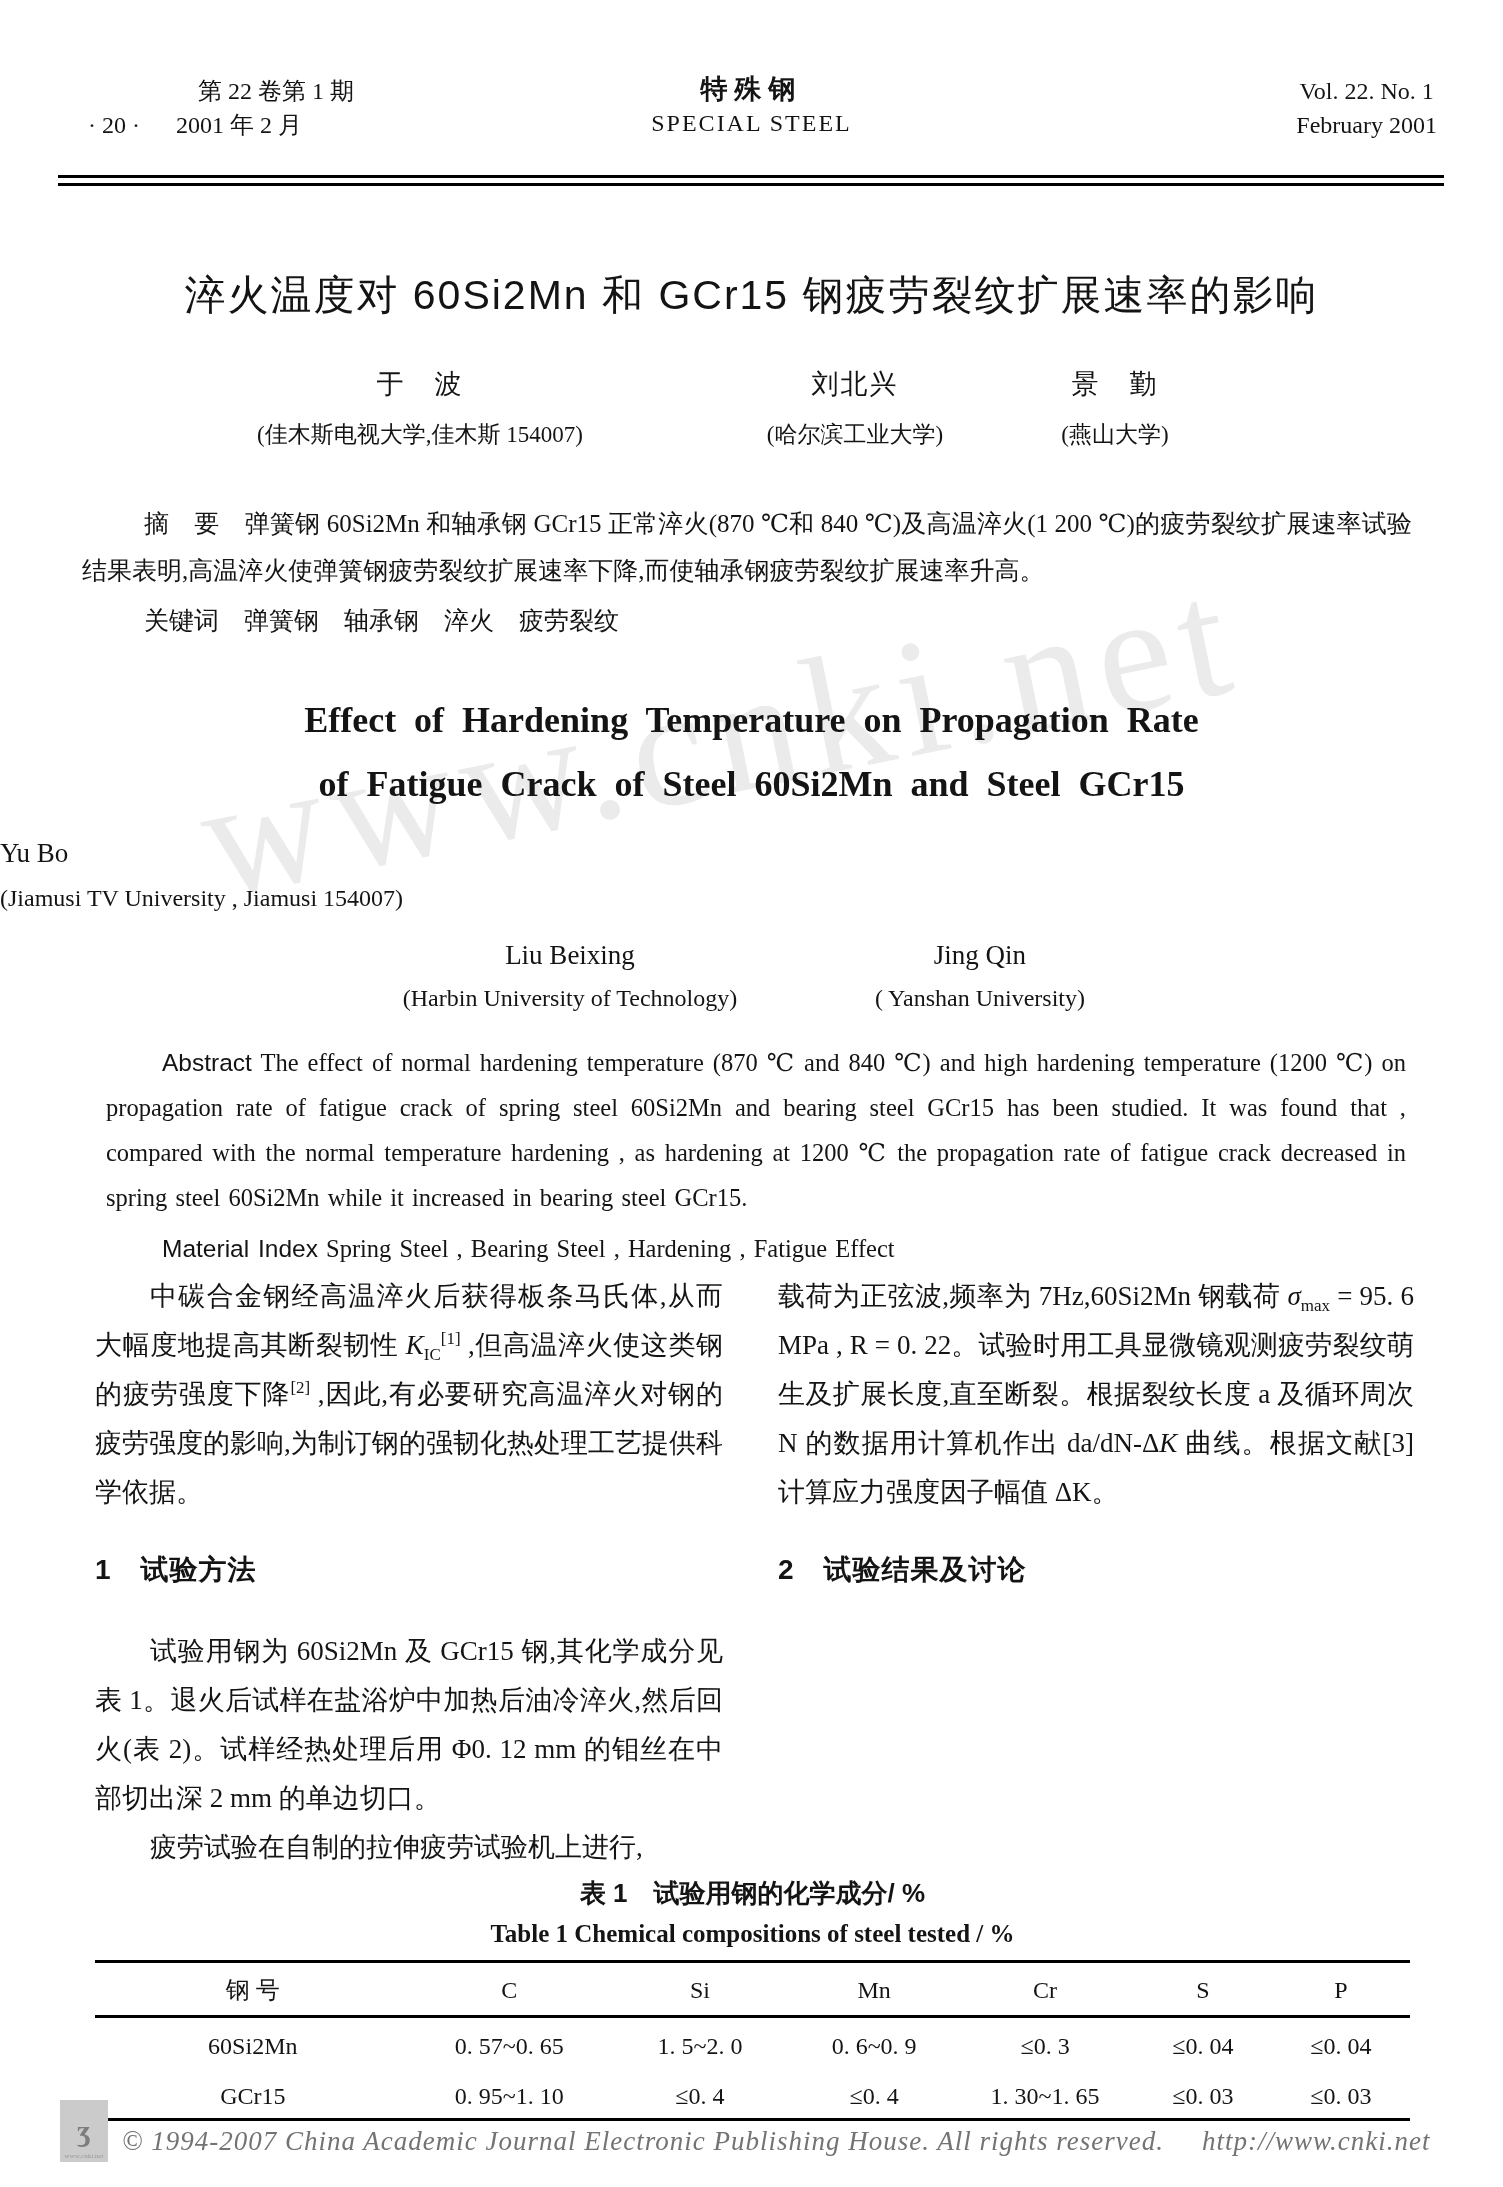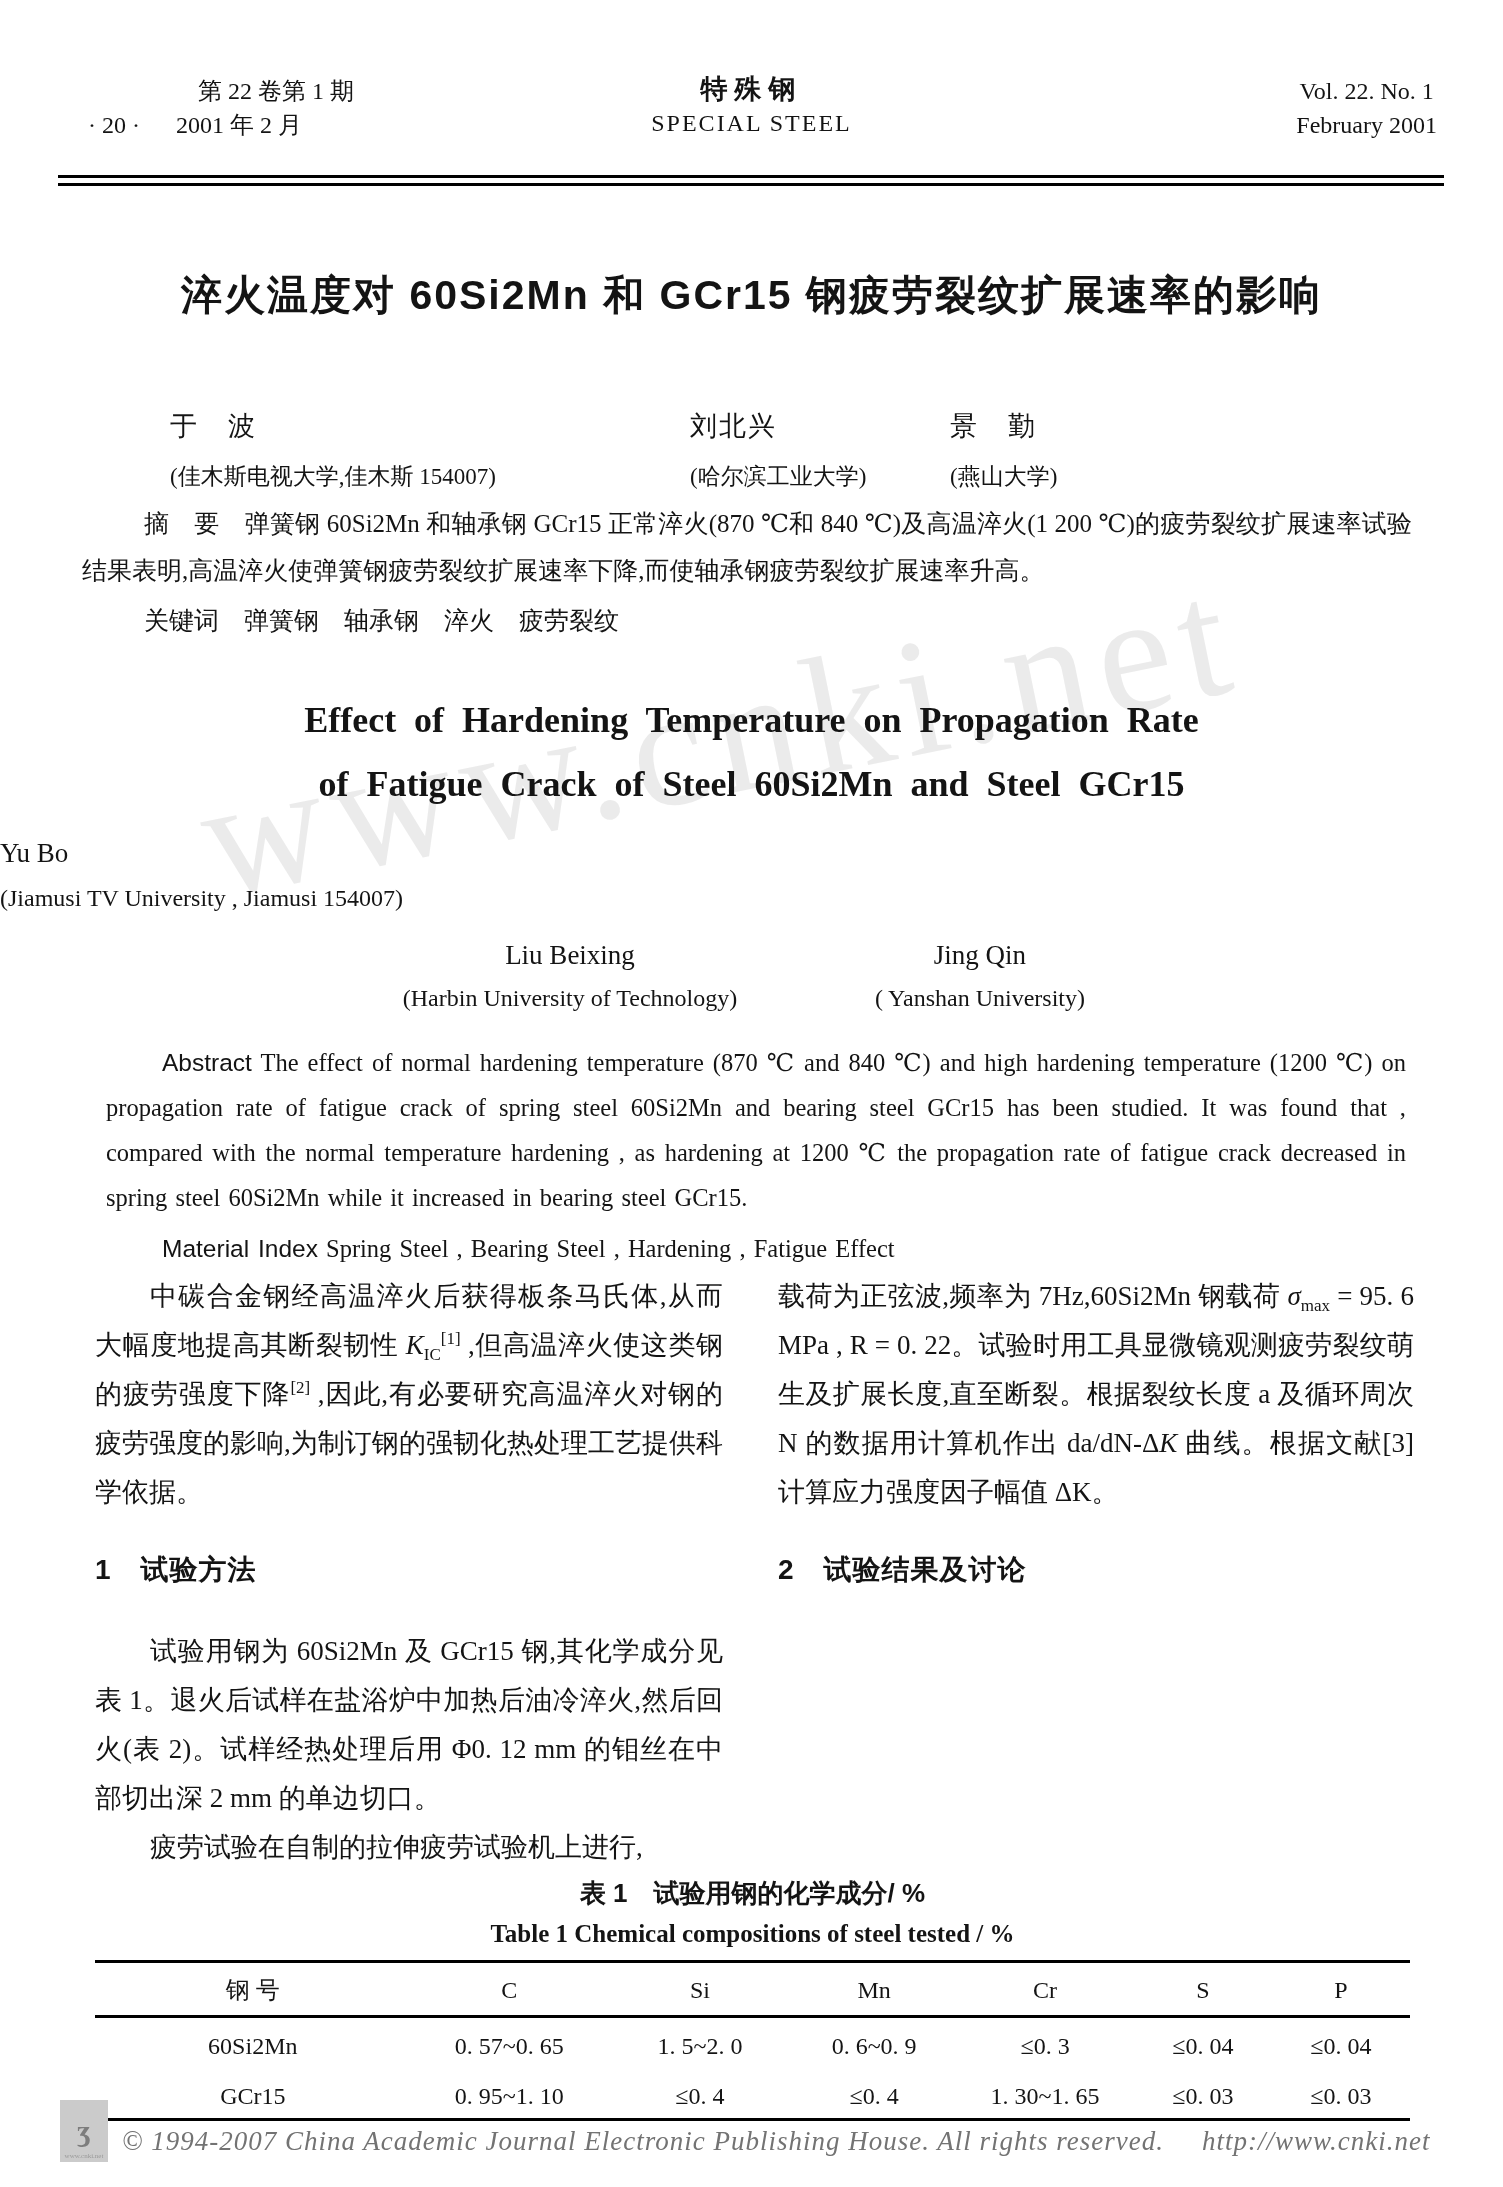--- a/index.html
+++ b/index.html
@@ -30,24 +30,24 @@
   .hdr-center .cn{font-size:27px;font-weight:bold;letter-spacing:7px;font-family:Liberation Sans, sans-serif;}
   .hdr-center .en{font-size:24px;letter-spacing:2px;}
   .hdr-right{position:absolute;right:66px;top:74px;text-align:center;font-size:24px;line-height:34px;}
   .rule-double{
     position:absolute;left:58px;top:175px;width:1386px;height:5px;
     border-top:3px solid #000;border-bottom:3px solid #000;
   }
   
   .title-cn{
     position:absolute;left:0;right:0;top:268px;text-align:center;
-    font-size:41px;font-weight:bold;letter-spacing:2px;
+    font-size:41px;font-weight:normal;letter-spacing:2px;
     font-family:"Liberation Sans","DejaVu Sans",sans-serif;
   }
-  .auth{position:absolute;top:408px;}
+  .auth{position:absolute;top:366px;text-align:center;}
   .auth .nm{font-size:27px;letter-spacing:2px;}
   .auth .af{font-size:23px;margin-top:17px;}
   .auth1{left:170px;width:500px;}
   .auth2{left:690px;width:330px;}
   .auth3{left:950px;width:330px;}
   
   .abs-cn{position:absolute;left:82px;top:500px;width:1330px;font-size:25px;line-height:47px;text-align:justify;}
   .abs-cn p{margin:0;text-indent:62px;}
   .blk{font-weight:normal;font-family:"Liberation Sans","DejaVu Sans",sans-serif;}
   .abs-cn .kw{margin-top:3px;}

